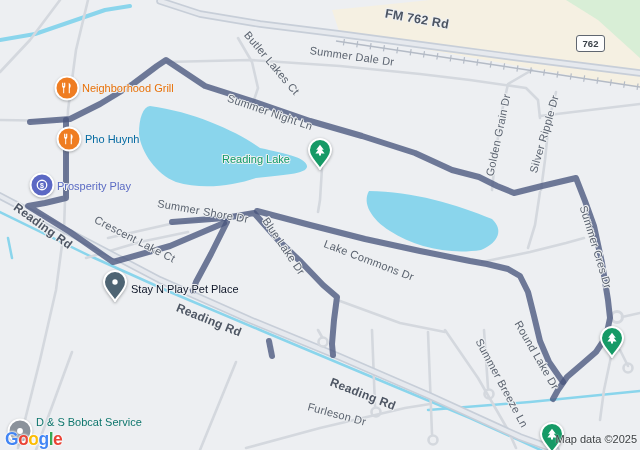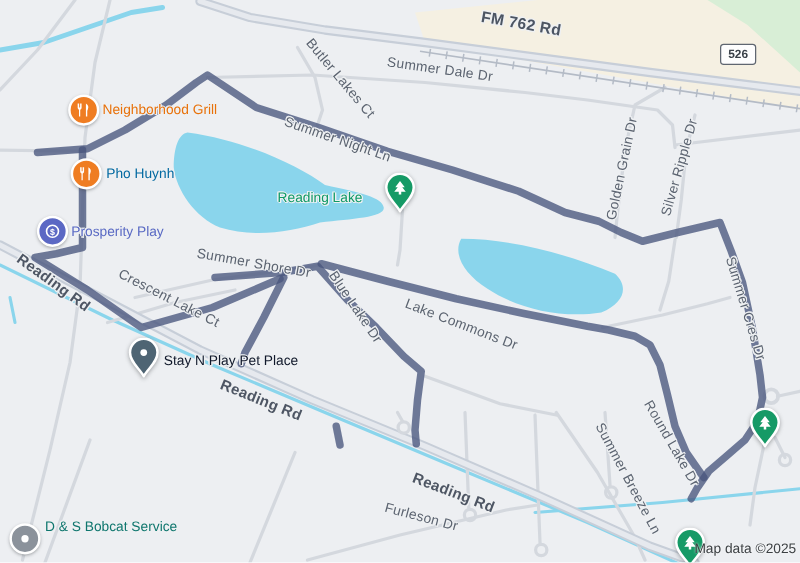--- a/index.html
+++ b/index.html
@@ -193,16 +193,17 @@
           </g>
         </svg></div>
       <div class="pin" style="left: 539px; top: 422px; pointer-events: auto;"><svg width="26" height="32" viewBox="0 0 26 32">
           <path d="M13 31 C9.5 24.5 2 19.8 2 12 A11 11 0 1 1 24 12 C24 19.8 16.5 24.5 13 31 Z" fill="#169a66" stroke="#fff" stroke-width="2"></path>
           <g transform="translate(13,12)">
             <path fill="#fff" d="M0,-5.2 L3.8,-.2 H1.8 L4.6,3.4 H1 V5.6 H-1 V3.4 H-4.6 L-1.8,-.2 H-3.8 Z"></path>
           </g>
         </svg></div>
     </div>
   <div class="shield">
-    <span>526</span>
+    <span>762</span>
   </div>
+  <div class="logo" id="glogo"><span style="color: rgb(66, 133, 244);">G</span><span style="color: rgb(234, 67, 53);">o</span><span style="color: rgb(251, 188, 5);">o</span><span style="color: rgb(66, 133, 244);">g</span><span style="color: rgb(52, 168, 83);">l</span><span style="color: rgb(234, 67, 53);">e</span></div>
   <div class="attribution">Map data ©2025</div>
 </div>
 
 </body></html>

